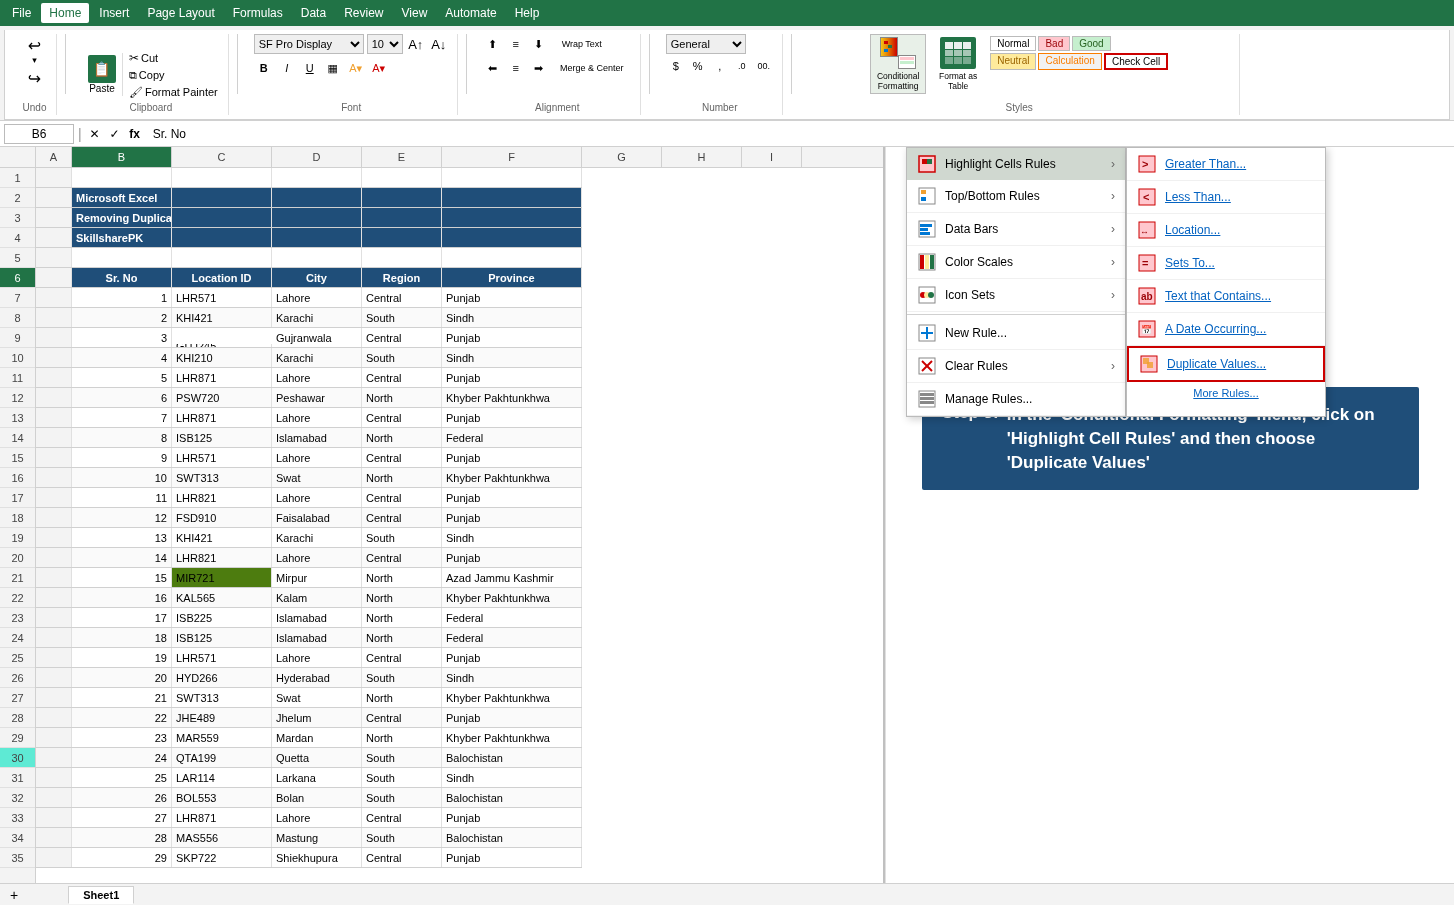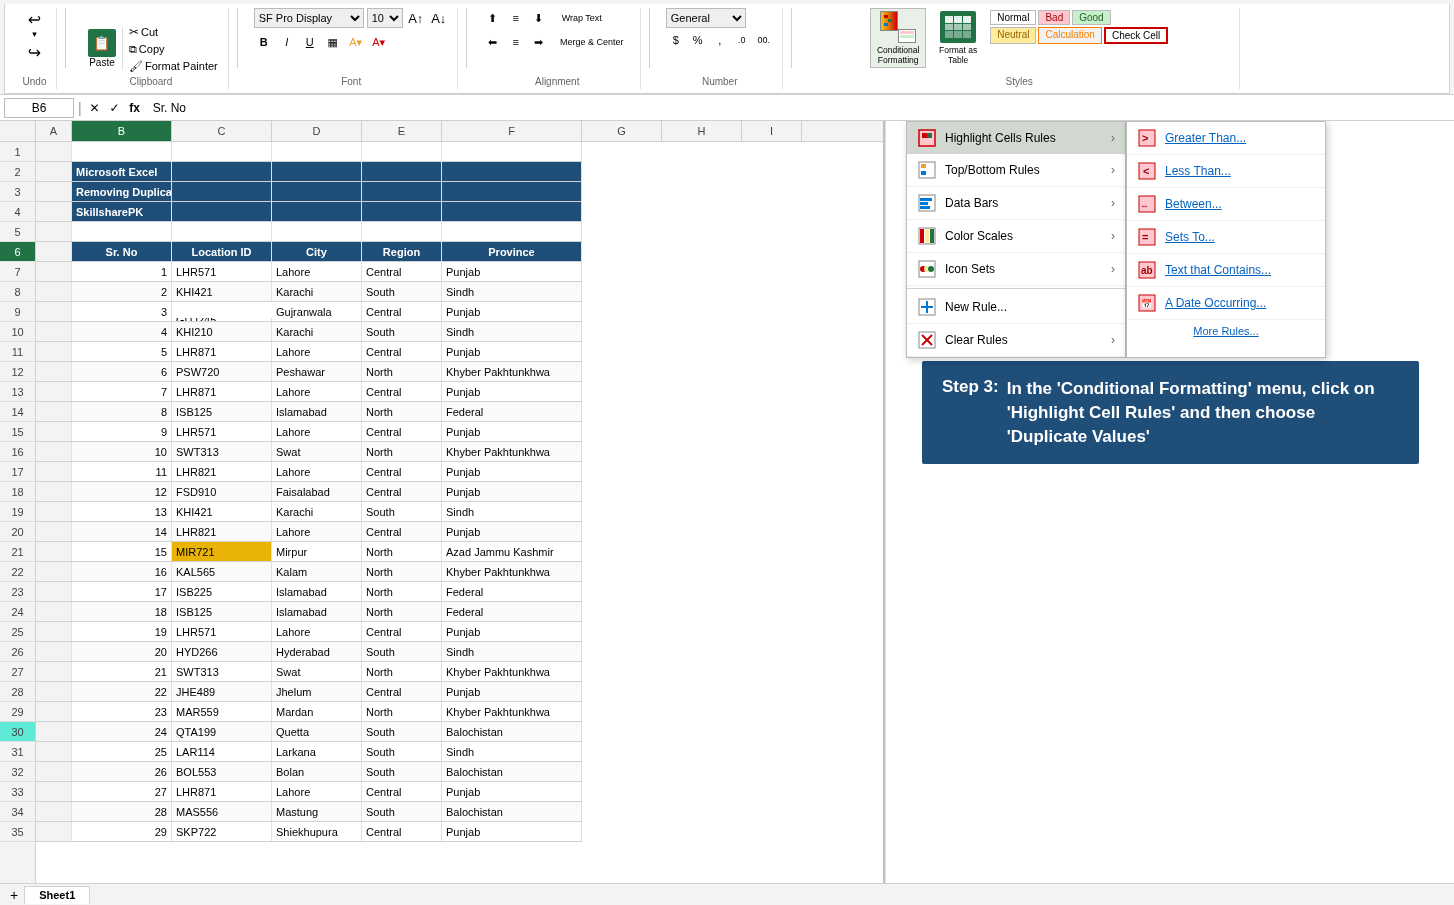--- a/index.html
+++ b/index.html
@@ -88,31 +88,43 @@
     
     .main-area { display: flex; flex: 1; overflow: hidden; position: relative; }
     .spreadsheet-container { flex: 1; overflow: hidden; position: relative; display: flex; flex-direction: column; }
 
     
     ::-webkit-scrollbar { width: 8px; height: 8px; }
     ::-webkit-scrollbar-track { background: #f1f1f1; }
     ::-webkit-scrollbar-thumb { background: #bbb; border-radius: 4px; }
 
     .sheet-tabs { display: flex; background: #f3f3f3; border-top: 1px solid #d0d0d0; height: 22px; align-items: center; padding: 0 4px; gap: 0; }
-    .sheet-tab { padding: 2px 14px; font-size: 11px; border: 1px solid #d0d0d0; border-bottom: none; background: #fff; cursor: pointer; }
+    .sheet-tab { padding: 2px 14px; font-size: 11px; border: 1px solid #d0d0d0; border-bottom: none; background: #fff; cursor: pointer; margin-left: 44px; }
     .sheet-tab.active { background: #fff; border-bottom: 1px solid #fff; font-weight: bold; }
     .status-bar { background: #217346; color: #fff; height: 22px; display: flex; align-items: center; padding: 0 8px; font-size: 11px; gap: 20px; }
 
     .ribbon-separator { width: 1px; background: #d0d0d0; height: 60px; margin: 0 4px; }
   </style>
 </head>
 <body>
 
 <div class="excel-shell">
 
+  <div class="menu-bar">
+    <div class="menu-item">File</div>
+    <div class="menu-item active">Home</div>
+    <div class="menu-item">Insert</div>
+    <div class="menu-item">Page Layout</div>
+    <div class="menu-item">Formulas</div>
+    <div class="menu-item">Data</div>
+    <div class="menu-item">Review</div>
+    <div class="menu-item">View</div>
+    <div class="menu-item">Automate</div>
+    <div class="menu-item">Help</div>
+  </div>
 
   <div class="ribbon">
     <div class="ribbon-content" style="position:relative; min-height:90px;">
 
       <div class="ribbon-group" style="min-width:44px;">
         <div class="ribbon-group-content" style="flex-direction:column; gap:0;">
           <div class="undo-btn">
             <span style="font-size:16px;">↩</span>
             <span style="font-size:9px;">▾</span>
           </div>
@@ -494,21 +506,21 @@
               <div style="width: 36px; min-width: 36px; border-right: 1px solid rgb(224, 224, 224); padding: 1px 4px; font-size: 11px; overflow: hidden; white-space: nowrap; display: flex; align-items: center; background: rgb(243, 243, 243);"></div>
               <div style="width: 100px; min-width: 100px; border-right: 1px solid rgb(224, 224, 224); padding: 1px 4px; font-size: 11px; overflow: hidden; white-space: nowrap; display: flex; align-items: center; background: rgb(250, 250, 250); justify-content: flex-end;">14</div>
               <div style="width: 100px; min-width: 100px; border-right: 1px solid rgb(224, 224, 224); padding: 1px 4px; font-size: 11px; overflow: hidden; white-space: nowrap; display: flex; align-items: center; background: rgb(250, 250, 250);">LHR821</div>
               <div style="width: 90px; min-width: 90px; border-right: 1px solid rgb(224, 224, 224); padding: 1px 4px; font-size: 11px; overflow: hidden; white-space: nowrap; display: flex; align-items: center; background: rgb(250, 250, 250);">Lahore</div>
               <div style="width: 80px; min-width: 80px; border-right: 1px solid rgb(224, 224, 224); padding: 1px 4px; font-size: 11px; overflow: hidden; white-space: nowrap; display: flex; align-items: center; background: rgb(250, 250, 250);">Central</div>
               <div style="width: 140px; min-width: 140px; border-right: 1px solid rgb(224, 224, 224); padding: 1px 4px; font-size: 11px; overflow: hidden; white-space: nowrap; display: flex; align-items: center; background: rgb(250, 250, 250);">Punjab</div>
             </div>
             <div style="display: flex; height: 20px; border-bottom: 1px solid rgb(208, 208, 208);">
               <div style="width: 36px; min-width: 36px; border-right: 1px solid rgb(224, 224, 224); padding: 1px 4px; font-size: 11px; overflow: hidden; white-space: nowrap; display: flex; align-items: center; background: rgb(243, 243, 243);"></div>
               <div style="width: 100px; min-width: 100px; border-right: 1px solid rgb(224, 224, 224); padding: 1px 4px; font-size: 11px; overflow: hidden; white-space: nowrap; display: flex; align-items: center; background: rgb(255, 255, 255); justify-content: flex-end;">15</div>
-              <div style="width: 100px; min-width: 100px; border-right: 1px solid rgb(224, 224, 224); padding: 1px 4px; font-size: 11px; overflow: hidden; white-space: nowrap; display: flex; align-items: center; background: #eab308;">MIR721</div>
+              <div style="width: 100px; min-width: 100px; border-right: 1px solid rgb(224, 224, 224); padding: 1px 4px; font-size: 11px; overflow: hidden; white-space: nowrap; display: flex; align-items: center; background: #4d7c0f;">MIR721</div>
               <div style="width: 90px; min-width: 90px; border-right: 1px solid rgb(224, 224, 224); padding: 1px 4px; font-size: 11px; overflow: hidden; white-space: nowrap; display: flex; align-items: center; background: rgb(255, 255, 255);">Mirpur</div>
               <div style="width: 80px; min-width: 80px; border-right: 1px solid rgb(224, 224, 224); padding: 1px 4px; font-size: 11px; overflow: hidden; white-space: nowrap; display: flex; align-items: center; background: rgb(255, 255, 255);">North</div>
               <div style="width: 140px; min-width: 140px; border-right: 1px solid rgb(224, 224, 224); padding: 1px 4px; font-size: 11px; overflow: hidden; white-space: nowrap; display: flex; align-items: center; background: rgb(255, 255, 255);">Azad Jammu Kashmir</div>
             </div>
             <div style="display: flex; height: 20px; border-bottom: 1px solid rgb(208, 208, 208);">
               <div style="width: 36px; min-width: 36px; border-right: 1px solid rgb(224, 224, 224); padding: 1px 4px; font-size: 11px; overflow: hidden; white-space: nowrap; display: flex; align-items: center; background: rgb(243, 243, 243);"></div>
               <div style="width: 100px; min-width: 100px; border-right: 1px solid rgb(224, 224, 224); padding: 1px 4px; font-size: 11px; overflow: hidden; white-space: nowrap; display: flex; align-items: center; background: rgb(250, 250, 250); justify-content: flex-end;">16</div>
               <div style="width: 100px; min-width: 100px; border-right: 1px solid rgb(224, 224, 224); padding: 1px 4px; font-size: 11px; overflow: hidden; white-space: nowrap; display: flex; align-items: center; background: rgb(250, 250, 250);">KAL565</div>
               <div style="width: 90px; min-width: 90px; border-right: 1px solid rgb(224, 224, 224); padding: 1px 4px; font-size: 11px; overflow: hidden; white-space: nowrap; display: flex; align-items: center; background: rgb(250, 250, 250);">Kalam</div>
               <div style="width: 80px; min-width: 80px; border-right: 1px solid rgb(224, 224, 224); padding: 1px 4px; font-size: 11px; overflow: hidden; white-space: nowrap; display: flex; align-items: center; background: rgb(250, 250, 250);">North</div>
@@ -717,20 +729,31 @@
               <svg width="18" height="18" viewBox="0 0 18 18">
                   <rect x="1" y="1" width="16" height="16" fill="#fff" stroke="#888" stroke-width="1"></rect>
                   <line x1="4" y1="4" x2="14" y2="14" stroke="#c00" stroke-width="2"></line>
                   <line x1="14" y1="4" x2="4" y2="14" stroke="#c00" stroke-width="2"></line>
                 </svg>
             </div>
             <span class="cf-menu-item-label">Clear Rules</span>
             <span class="cf-menu-item-arrow">›</span>
           </div>
 
+          <div class="cf-menu-item">
+            <div class="cf-menu-item-icon">
+              <svg width="18" height="18" viewBox="0 0 18 18">
+                  <rect x="1" y="1" width="16" height="16" fill="#fff" stroke="#888" stroke-width="1"></rect>
+                  <rect x="2" y="3" width="14" height="3" fill="#888"></rect>
+                  <rect x="2" y="7" width="14" height="3" fill="#888"></rect>
+                  <rect x="2" y="11" width="14" height="3" fill="#888"></rect>
+                </svg>
+            </div>
+            <span class="cf-menu-item-label">Manage Rules...</span>
+          </div>
         </div>
 
         <div class="sub-dropdown" style="margin-top:0;">
 
           <div class="sub-menu-item">
             <div class="sub-menu-item-icon">
               <svg width="18" height="18" viewBox="0 0 18 18">
                   <rect x="1" y="1" width="16" height="16" fill="#ffc7ce" stroke="#c00" stroke-width="1"></rect>
                   <text x="4" y="13" font-size="11" font-weight="bold" fill="#9c0006">&gt;</text>
                 </svg>
@@ -748,21 +771,21 @@
             <span class="sub-menu-label">Less Than...</span>
           </div>
 
           <div class="sub-menu-item">
             <div class="sub-menu-item-icon">
               <svg width="18" height="18" viewBox="0 0 18 18">
                   <rect x="1" y="1" width="16" height="16" fill="#ffc7ce" stroke="#c00" stroke-width="1"></rect>
                   <text x="2" y="13" font-size="9" font-weight="bold" fill="#9c0006">↔</text>
                 </svg>
             </div>
-            <span class="sub-menu-label">Between...</span>
+            <span class="sub-menu-label">Location...</span>
           </div>
 
           <div class="sub-menu-item">
             <div class="sub-menu-item-icon">
               <svg width="18" height="18" viewBox="0 0 18 18">
                   <rect x="1" y="1" width="16" height="16" fill="#ffc7ce" stroke="#c00" stroke-width="1"></rect>
                   <text x="4" y="13" font-size="11" font-weight="bold" fill="#9c0006">=</text>
                 </svg>
             </div>
             <span class="sub-menu-label">Sets To...</span>
@@ -781,20 +804,30 @@
           <div class="sub-menu-item">
             <div class="sub-menu-item-icon">
               <svg width="18" height="18" viewBox="0 0 18 18">
                   <rect x="1" y="1" width="16" height="16" fill="#ffc7ce" stroke="#c00" stroke-width="1"></rect>
                   <text x="3" y="13" font-size="9" fill="#9c0006">📅</text>
                 </svg>
             </div>
             <span class="sub-menu-label">A Date Occurring...</span>
           </div>
 
+          <div class="sub-menu-item duplicate-highlight" style="border:2px solid #c00 !important; background:#fff;">
+            <div class="sub-menu-item-icon">
+              <svg width="18" height="18" viewBox="0 0 18 18">
+                  <rect x="1" y="1" width="16" height="16" fill="#ffc7ce" stroke="#c00" stroke-width="1"></rect>
+                  <rect x="3" y="3" width="6" height="6" fill="#f0a030" opacity="0.8"></rect>
+                  <rect x="7" y="7" width="6" height="6" fill="#f0a030" opacity="0.8"></rect>
+                </svg>
+            </div>
+            <span class="sub-menu-label">Duplicate Values...</span>
+          </div>
 
           <div class="more-rules">More Rules...</div>
         </div>
       </div>
 
     </div>
   </div>
 
   <div class="sheet-tabs">
     <div style="font-size:14px; cursor:pointer; padding:0 6px;">+</div>

